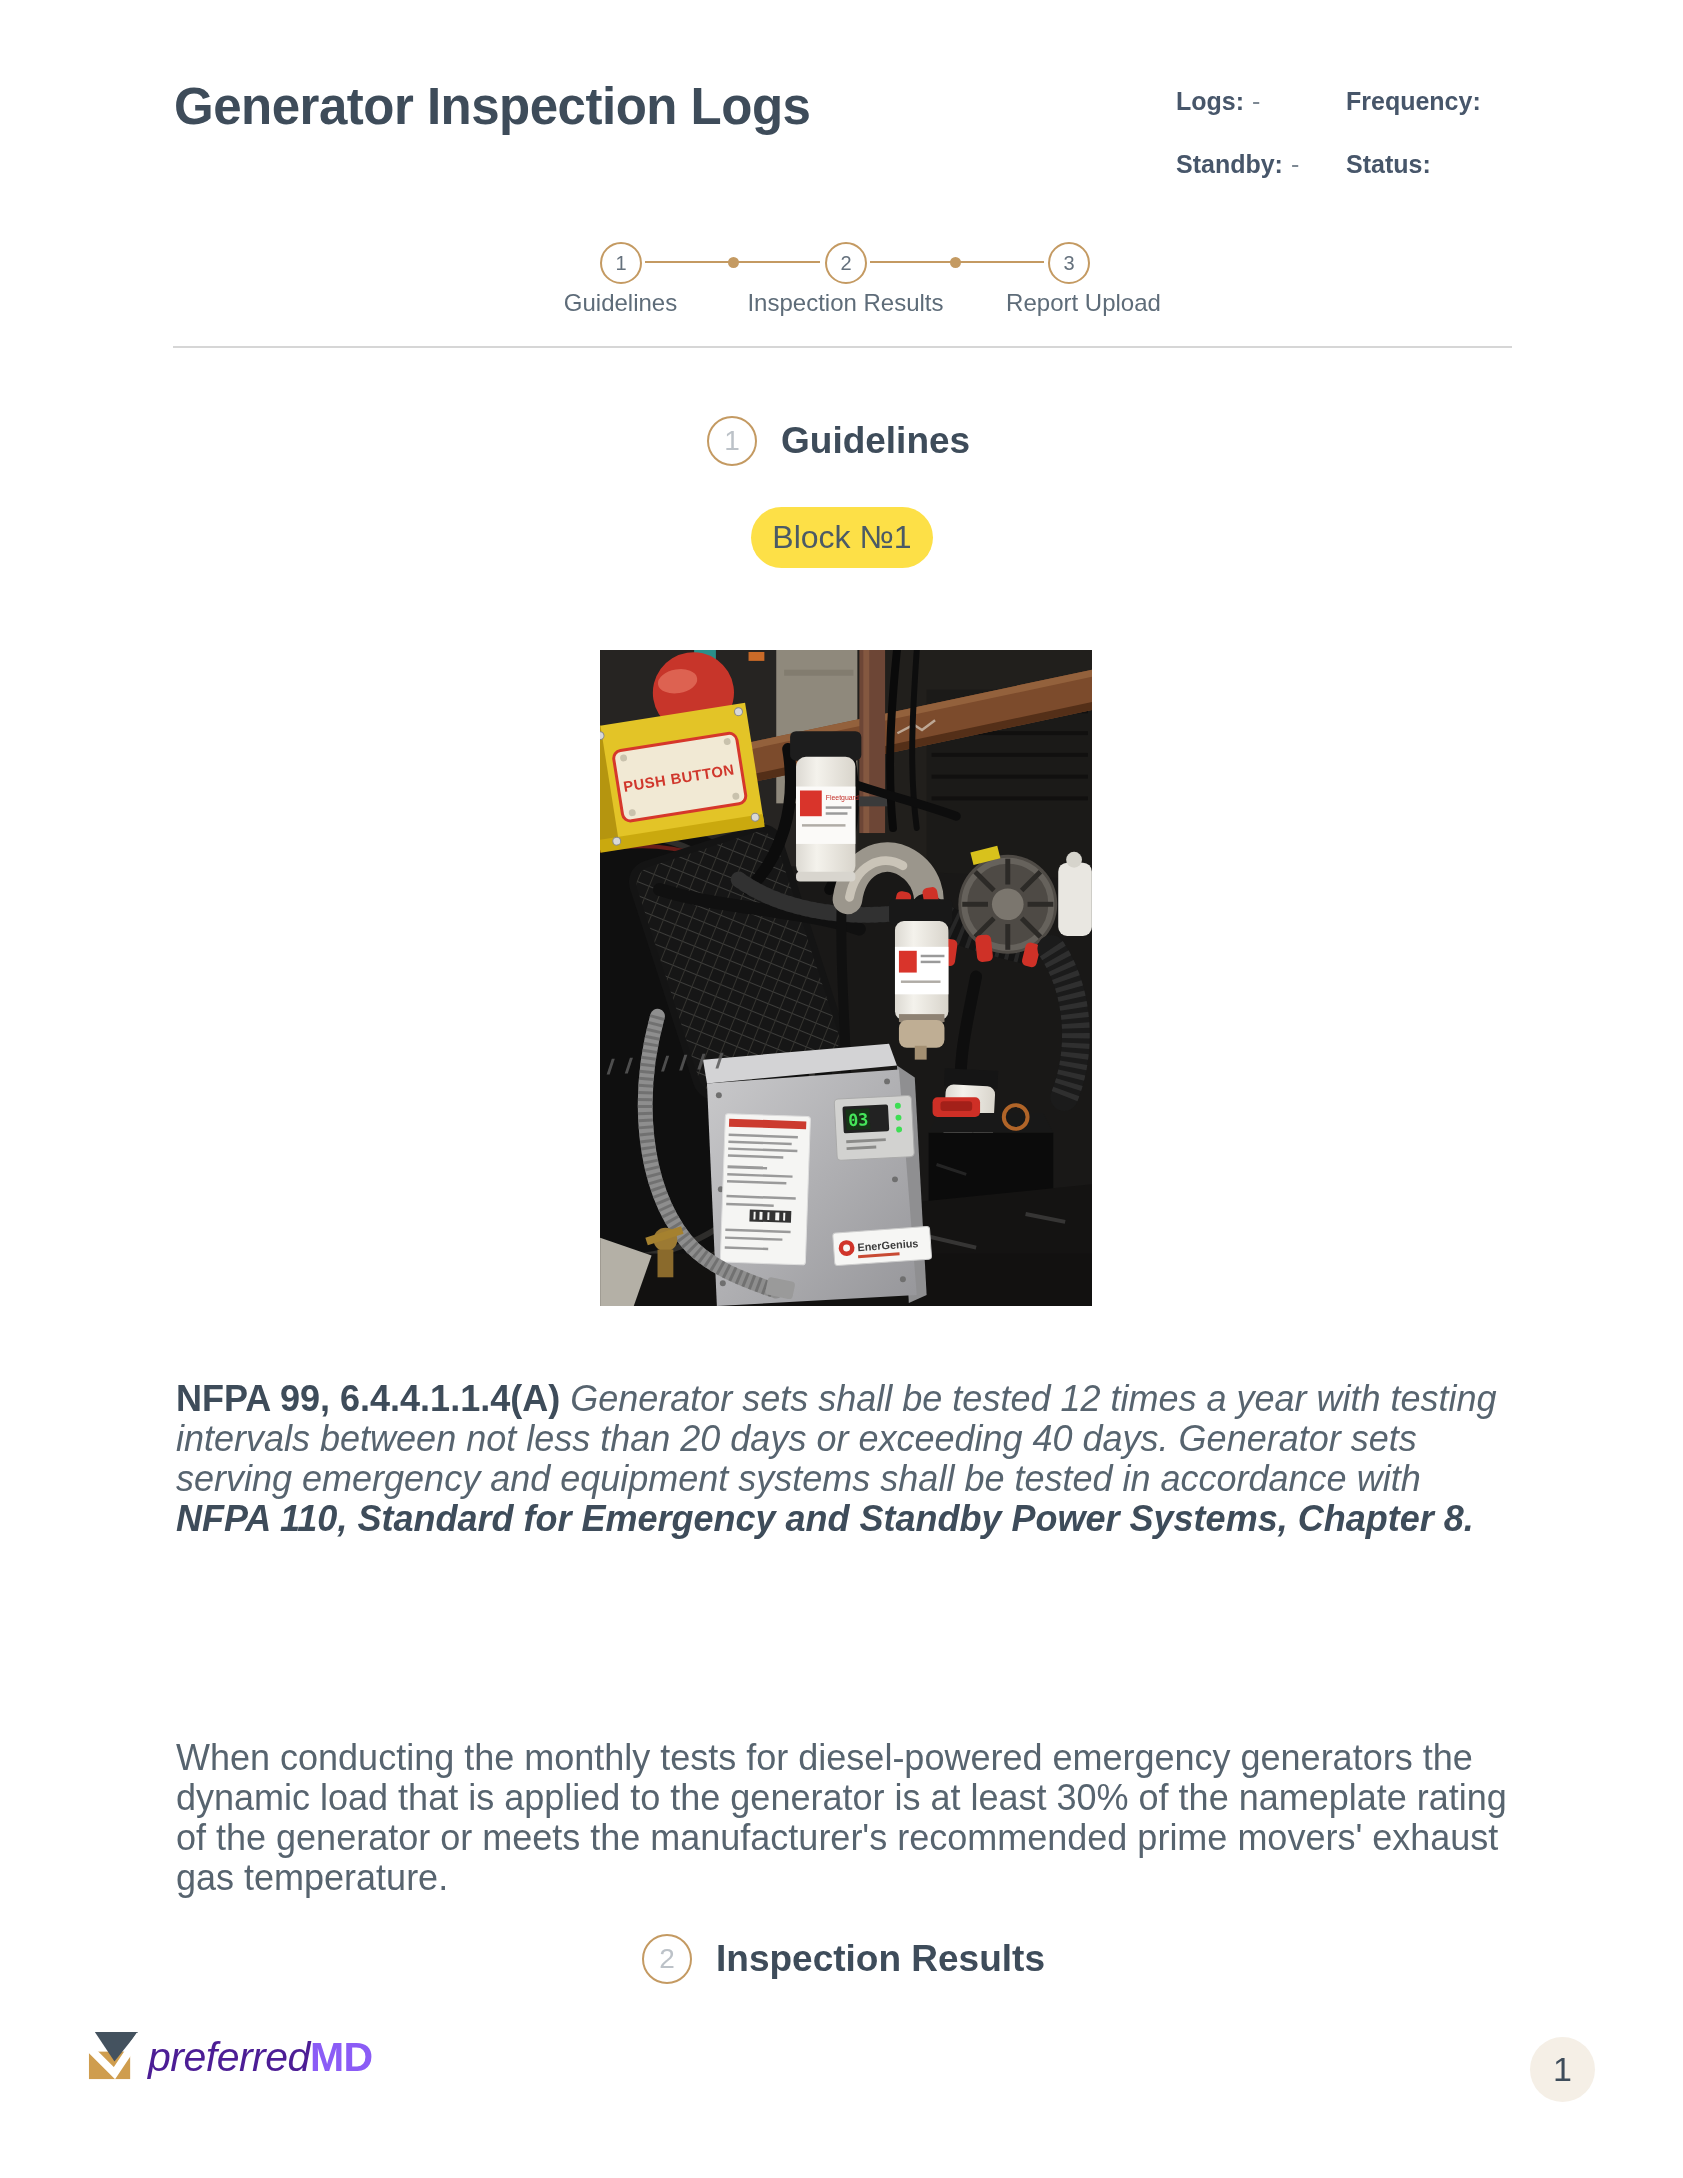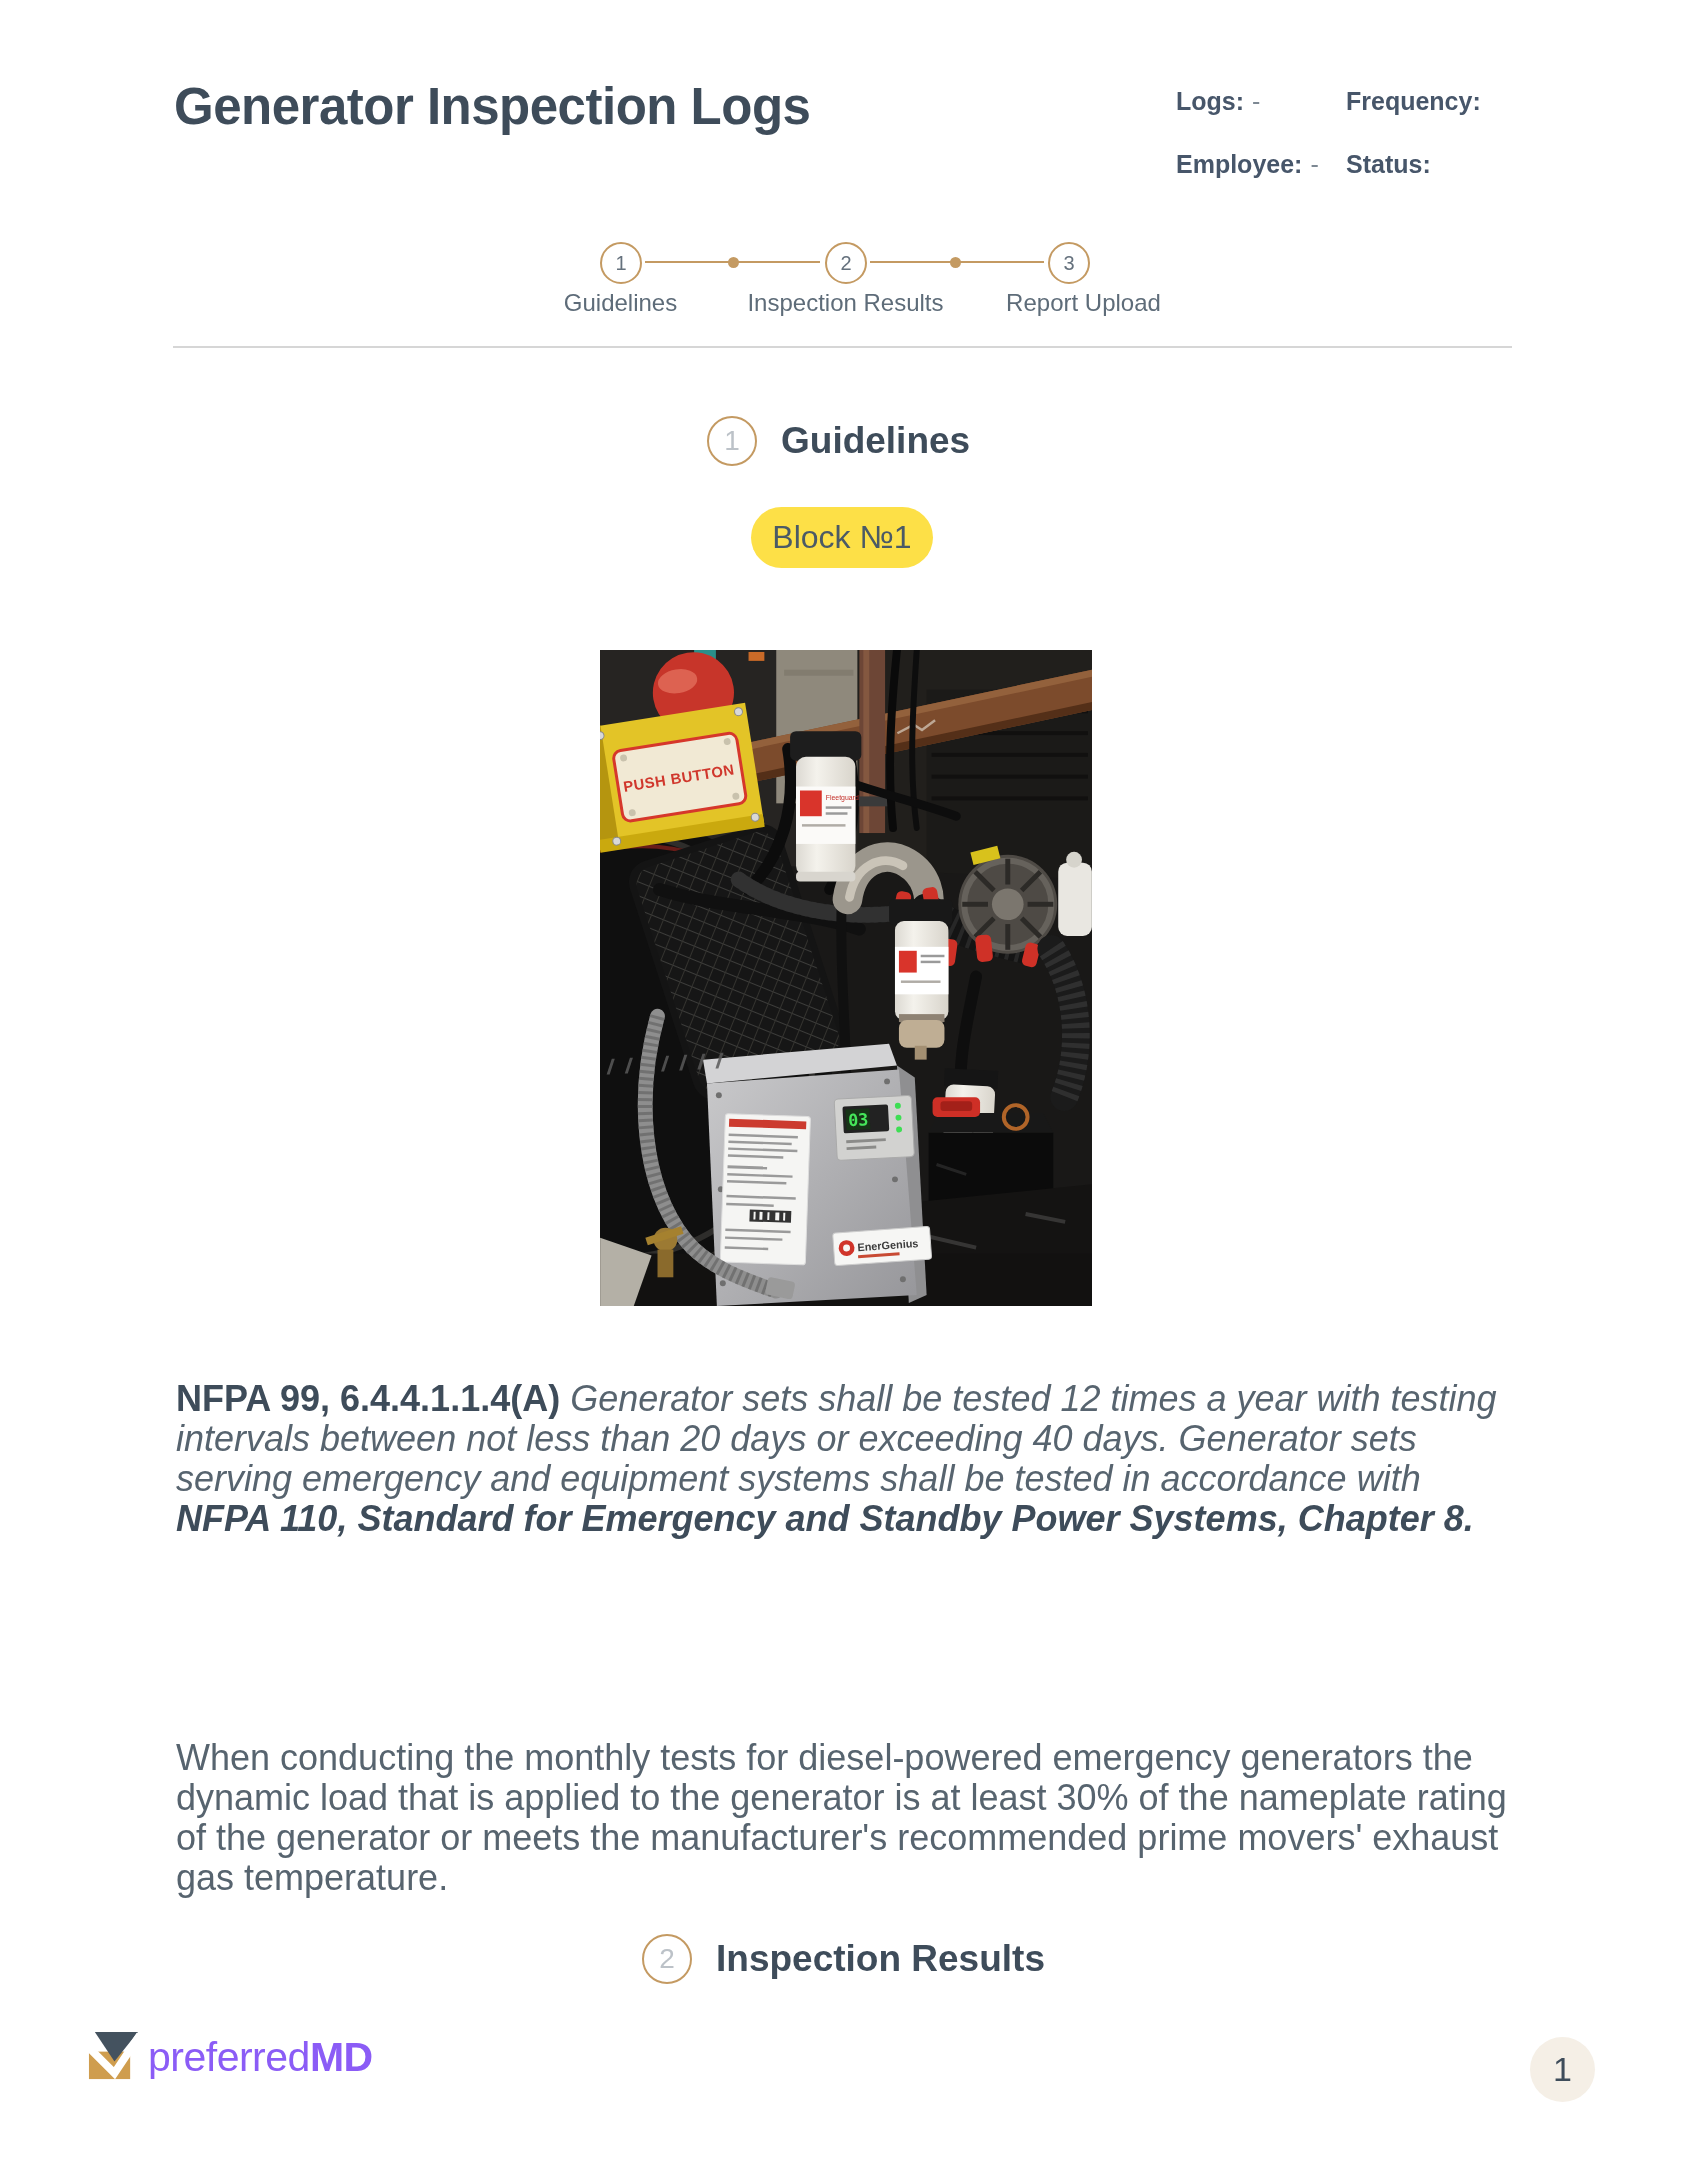--- a/index.html
+++ b/index.html
@@ -41,21 +41,21 @@
 
   
   .para { position:absolute; left:176px; width:1332px; font-size:36px; line-height:40px; color:#57646f; }
   .para .b { font-weight:700; color:#3e4c5a; }
   .para .i { font-style:italic; }
   .para .bi { font-weight:700; font-style:italic; color:#3e4c5a; }
 
   
   .footer-logo { position:absolute; left:87px; top:2032px; display:flex; align-items:center; gap:10px; }
   .logo-text { font-size:41px; letter-spacing:-0.5px; }
-  .logo-pref { color:#8b5cf6; font-weight:400; }
+  .logo-pref { color:#4c1d95; font-weight:400;font-style:italic; }
   .logo-md { color:#8b5cf6; font-weight:700; }
   .page-num { position:absolute; left:1530px; top:2037px; width:65px; height:65px; border-radius:50%;
               background:#f5efe6; display:flex; align-items:center; justify-content:center;
               font-size:34px; color:#3e4c5a; }
 </style>
 </head>
 <body>
 
 <div class="page">
 
@@ -67,21 +67,21 @@
         <span class="meta-label">Logs:</span>
         <span class="meta-value">-</span>
       </div>
       <div class="meta-cell">
         <span class="meta-label">Frequency:</span>
         <span class="meta-value"></span>
       </div>
     </div>
     <div class="meta-row">
       <div class="meta-cell c1">
-        <span class="meta-label">Employee:</span>
+        <span class="meta-label">Standby:</span>
         <span class="meta-value">-</span>
       </div>
       <div class="meta-cell">
         <span class="meta-label">Status:</span>
         <span class="meta-value"></span>
       </div>
     </div>
   </div>
 
   <div>

